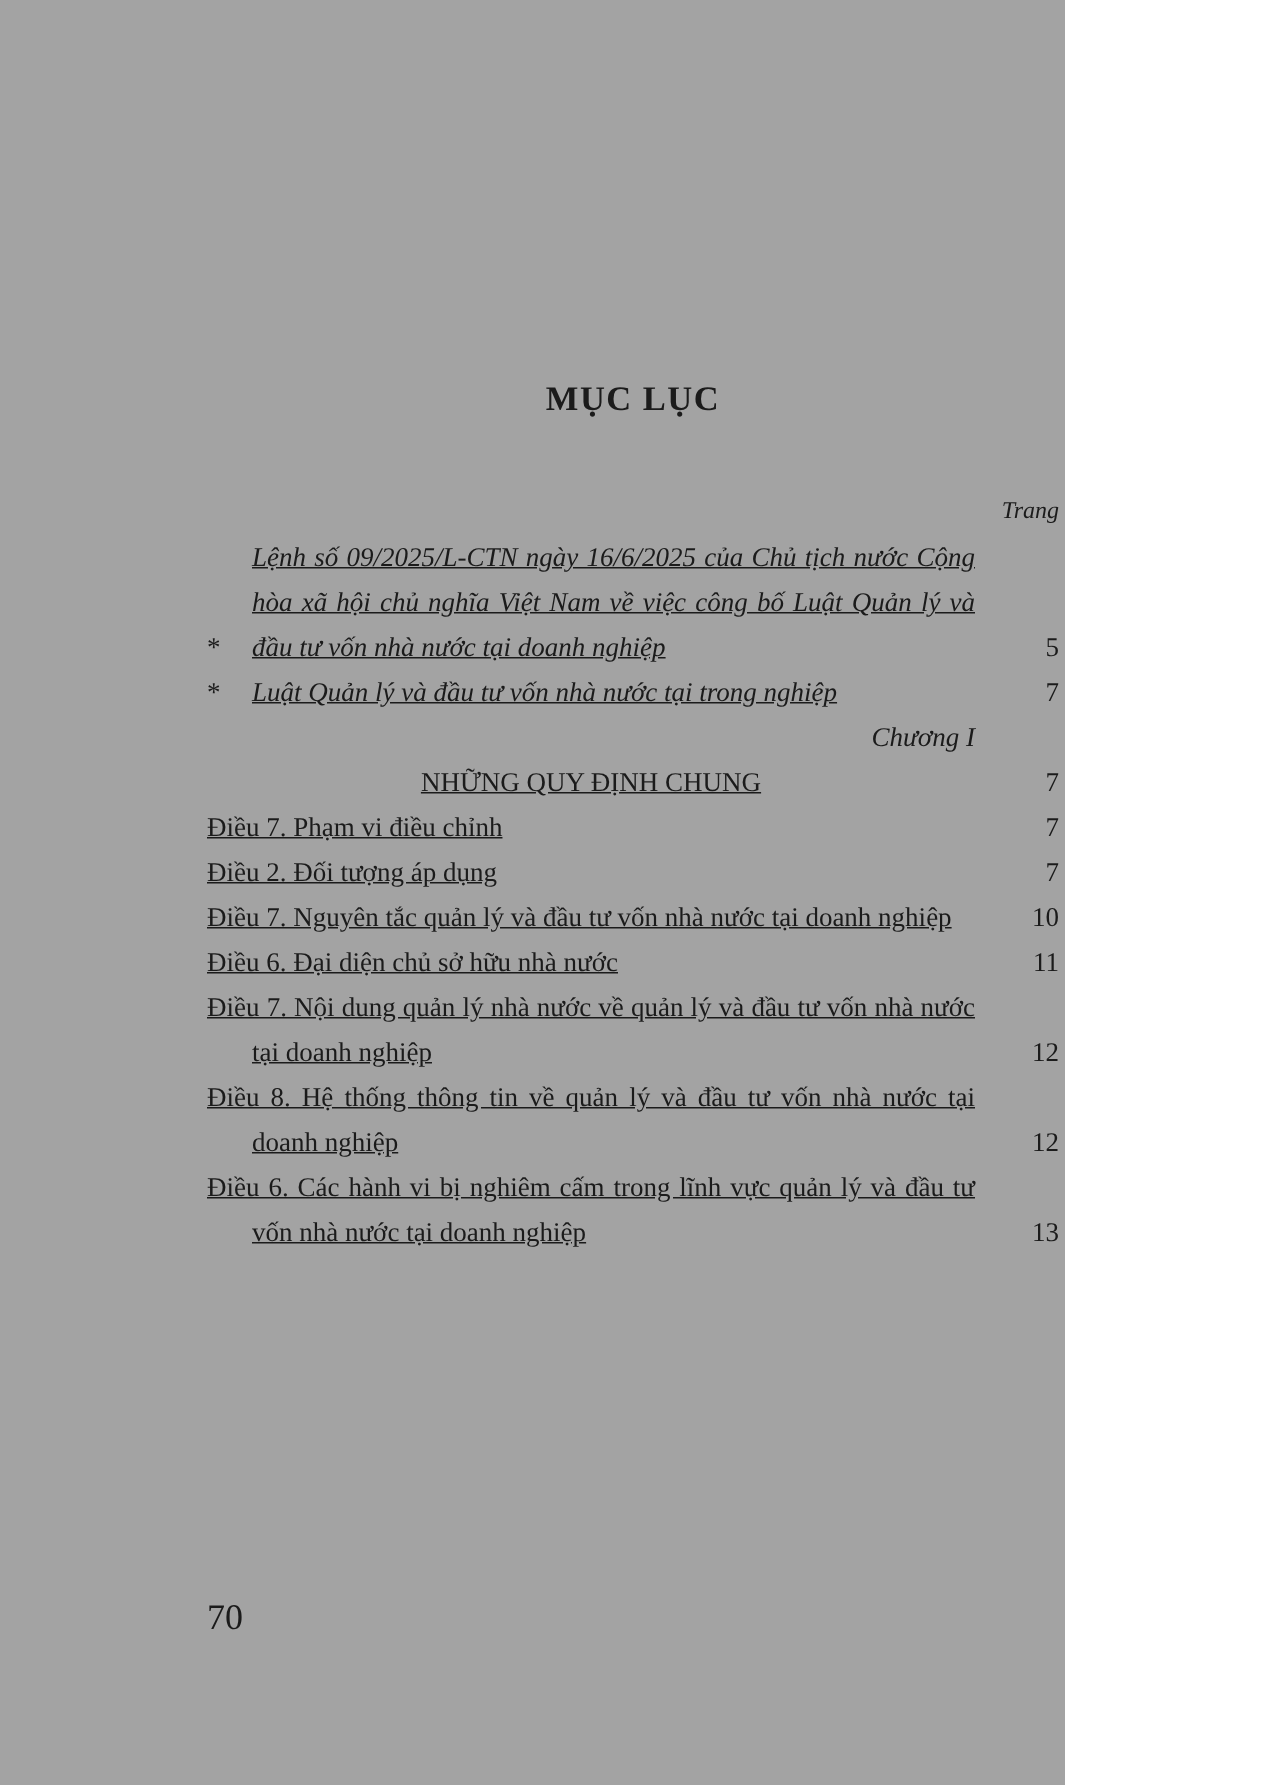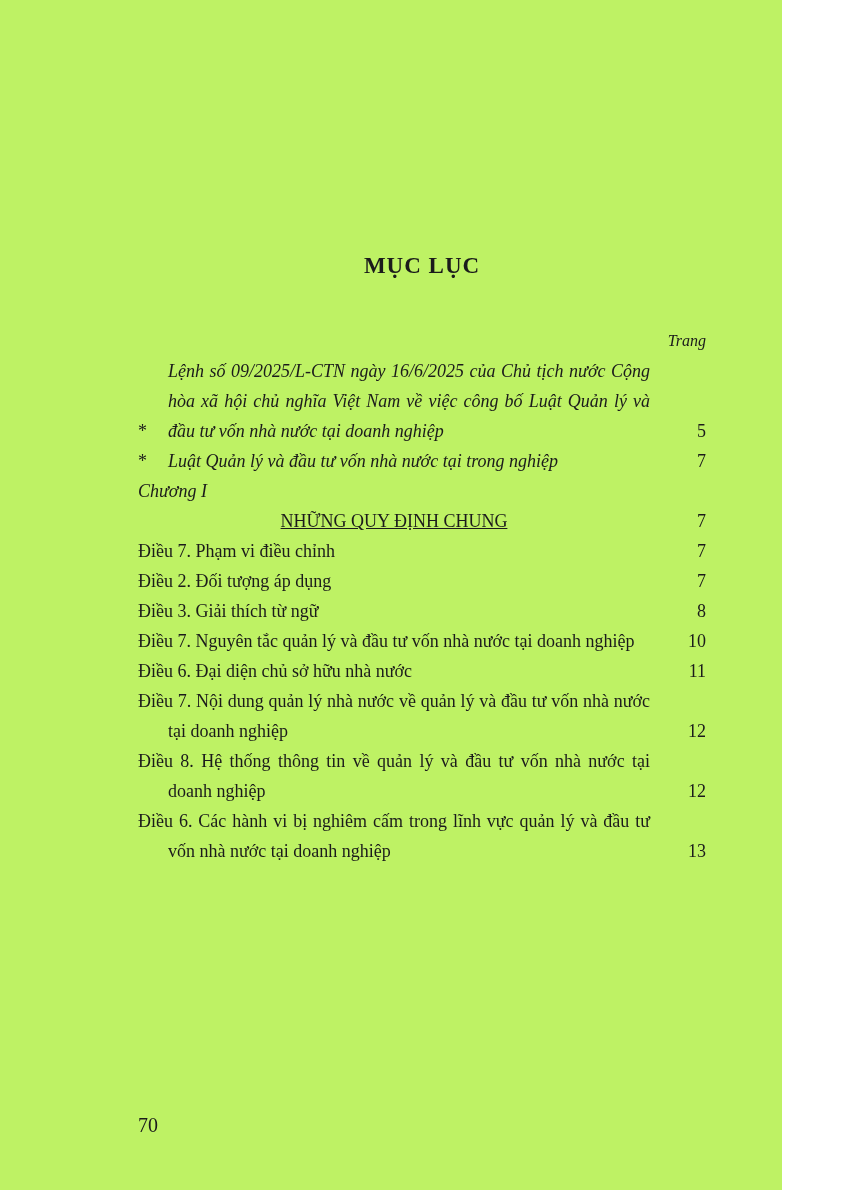--- a/index.html
+++ b/index.html
@@ -2,23 +2,23 @@
 <html><head>
 <meta charset="utf-8">
 <style>
   html, body {
     margin: 0;
     padding: 0;
     background: #ffffff;
   }
   .page {
     position: relative;
-    width: 782px;
+    width: 710px;
     height: 1190px;
-    background: #bef264;
+    background: #a3a3a3;
     color: #1b1b1b;
     font-family: "Liberation Serif", "DejaVu Serif", serif;
     overflow: hidden;
   }
   .content {
     position: absolute;
     left: 138px;
     top: 0;
     width: 568px;
   }
@@ -47,49 +47,50 @@
     align-items: flex-end;
   }
   .marker {
     width: 30px;
     flex: 0 0 30px;
   }
   .entry-text {
     flex: 1;
     text-align: justify;
     padding-right: 26px;
+    text-decoration: underline;
   }
   .hang {
     padding-left: 30px;
     text-indent: -30px;
   }
   .italic {
     font-style: italic;
   }
   .page-num {
     flex: 0 0 30px;
     width: 30px;
     text-align: right;
   }
   .chapter-label-row {
-    text-align: left;
+    text-align: right;
     padding-right: 56px;
     font-style: italic;
   }
   .chapter-title {
     flex: 1;
     text-align: center;
     padding-right: 26px;
     text-decoration: underline;
   }
   .footer-num {
     position: absolute;
     left: 138px;
-    top: 1110px;
-    font-size: 20px;
+    top: 1064px;
+    font-size: 24px;
     line-height: 30px;
   }
 </style>
 </head>
 <body>
 
 <div class="page">
   <div class="content">
 
     <h1 class="title">MỤC LỤC</h1>
@@ -118,24 +119,20 @@
 
       <div class="row">
         <span class="entry-text hang">Điều 7. Phạm vi điều chỉnh</span>
         <span class="page-num">7</span>
       </div>
       <div class="row">
         <span class="entry-text hang">Điều 2. Đối tượng áp dụng</span>
         <span class="page-num">7</span>
       </div>
       <div class="row">
-        <span class="entry-text hang">Điều 3. Giải thích từ ngữ</span>
-        <span class="page-num">8</span>
-      </div>
-      <div class="row">
         <span class="entry-text hang">Điều 7. Nguyên tắc quản lý và đầu tư vốn nhà nước tại doanh nghiệp</span>
         <span class="page-num">10</span>
       </div>
       <div class="row">
         <span class="entry-text hang">Điều 6. Đại diện chủ sở hữu nhà nước</span>
         <span class="page-num">11</span>
       </div>
       <div class="row">
         <span class="entry-text hang">Điều 7. Nội dung quản lý nhà nước về quản lý và đầu tư vốn nhà nước tại doanh nghiệp</span>
         <span class="page-num">12</span>

